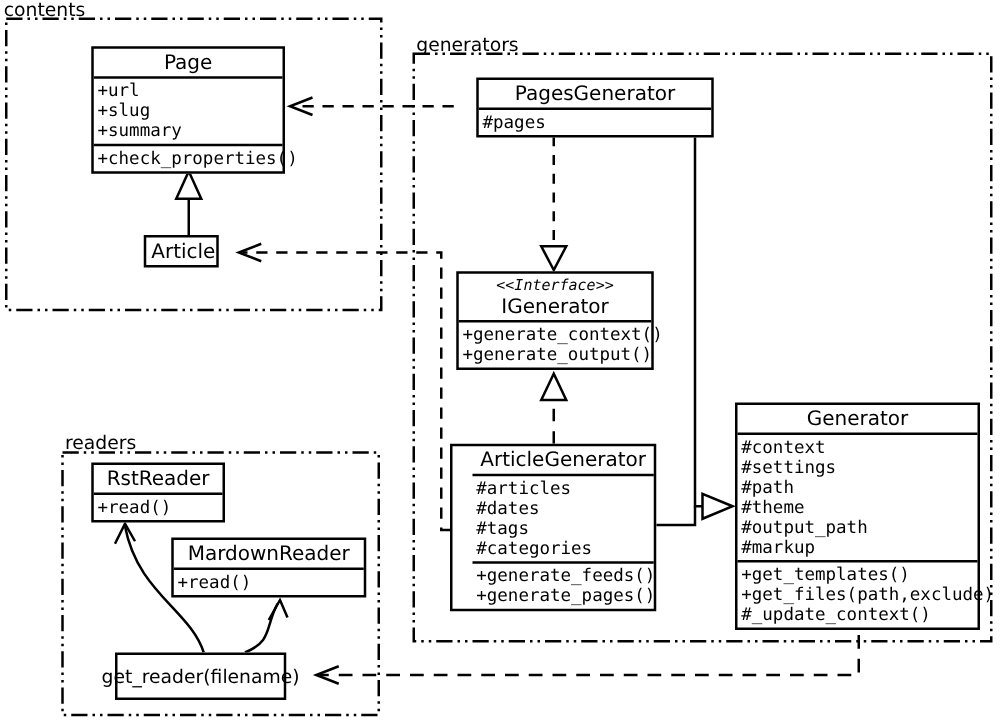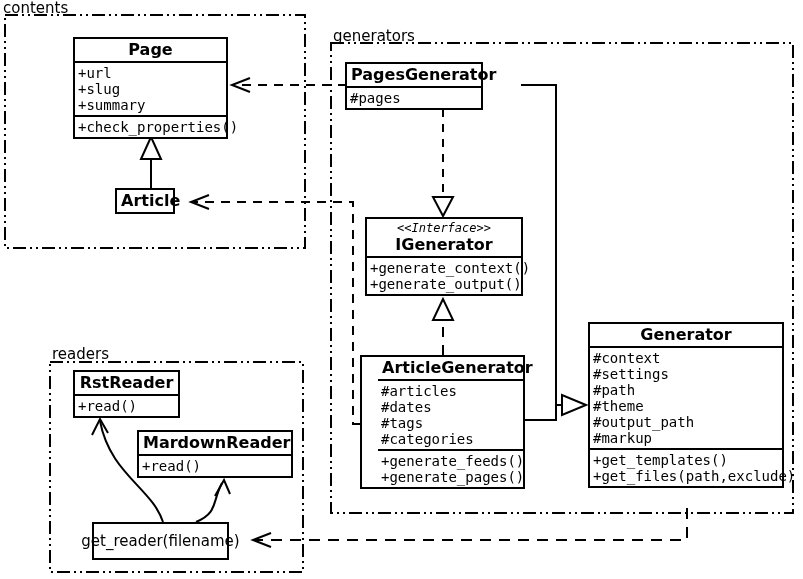--- a/index.html
+++ b/index.html
@@ -1,21 +1,21 @@
 <!DOCTYPE html>
 <html><head>
 <meta charset="utf-8">
 <style>
   html,body{margin:0;padding:0;background:#fff;}
   #canvas{position:relative;width:803px;height:579px;background:#fff;overflow:hidden;
           font-family:"DejaVu Sans",sans-serif;color:#000;}
   #wires{position:absolute;left:0;top:0;width:803px;height:579px;}
   .pkg-label{position:absolute;font-size:15px;line-height:16px;color:#000;background:transparent;}
   .uml-class{position:absolute;background:#fff;border:2px solid #000;box-sizing:border-box;}
-  .uml-title{font-family:"DejaVu Sans",sans-serif;font-weight:bold;font-size:16px;line-height:20px;
+  .uml-title{font-family:"DejaVu Sans",sans-serif;font-weight:normal;font-size:16px;line-height:20px;
              text-align:center;padding:1px 4px;white-space:nowrap;}
   .stereotype{font-family:"DejaVu Sans Mono",monospace;font-weight:normal;font-size:12px;line-height:14px;
               text-align:center;white-space:nowrap;padding-top:2px;font-style:italic;}
   .uml-section{border-top:2px solid #000;padding:2px 3px;}
   .uml-line{font-family:"DejaVu Sans Mono",monospace;font-size:14px;line-height:16px;white-space:pre;}
   .plain-box{position:absolute;background:#fff;border:2px solid #000;box-sizing:border-box;
              display:flex;align-items:center;justify-content:center;font-size:15px;white-space:nowrap;}
 </style>
 </head>
 <body>
@@ -90,21 +90,21 @@
     </div>
     <div class="uml-section">
       <div class="uml-line">+check_properties()</div>
     </div>
   </div>
 
   <div class="uml-class" style="left:115px;top:188px;width:60px;">
     <div class="uml-title">Article</div>
   </div>
 
-  <div class="uml-class" style="left:345px;top:62px;width:138px;">
+  <div class="uml-class" style="left:381px;top:62px;width:190px;">
     <div class="uml-title">PagesGenerator</div>
     <div class="uml-section">
       <div class="uml-line">#pages</div>
     </div>
   </div>
 
   <div class="uml-class" style="left:365px;top:217px;width:158px;">
     <div>
       <div class="stereotype">&lt;&lt;Interface&gt;&gt;</div>
       <div class="uml-title" style="padding-top:0;">IGenerator</div>
@@ -135,20 +135,21 @@
       <div class="uml-line">#context</div>
       <div class="uml-line">#settings</div>
       <div class="uml-line">#path</div>
       <div class="uml-line">#theme</div>
       <div class="uml-line">#output_path</div>
       <div class="uml-line">#markup</div>
     </div>
     <div class="uml-section">
       <div class="uml-line">+get_templates()</div>
       <div class="uml-line">+get_files(path,exclude)</div>
+      <div class="uml-line">#_update_context()</div>
     </div>
   </div>
 
   <div class="uml-class" style="left:73px;top:370px;width:107px;">
     <div class="uml-title">RstReader</div>
     <div class="uml-section">
       <div class="uml-line">+read()</div>
     </div>
   </div>
 

